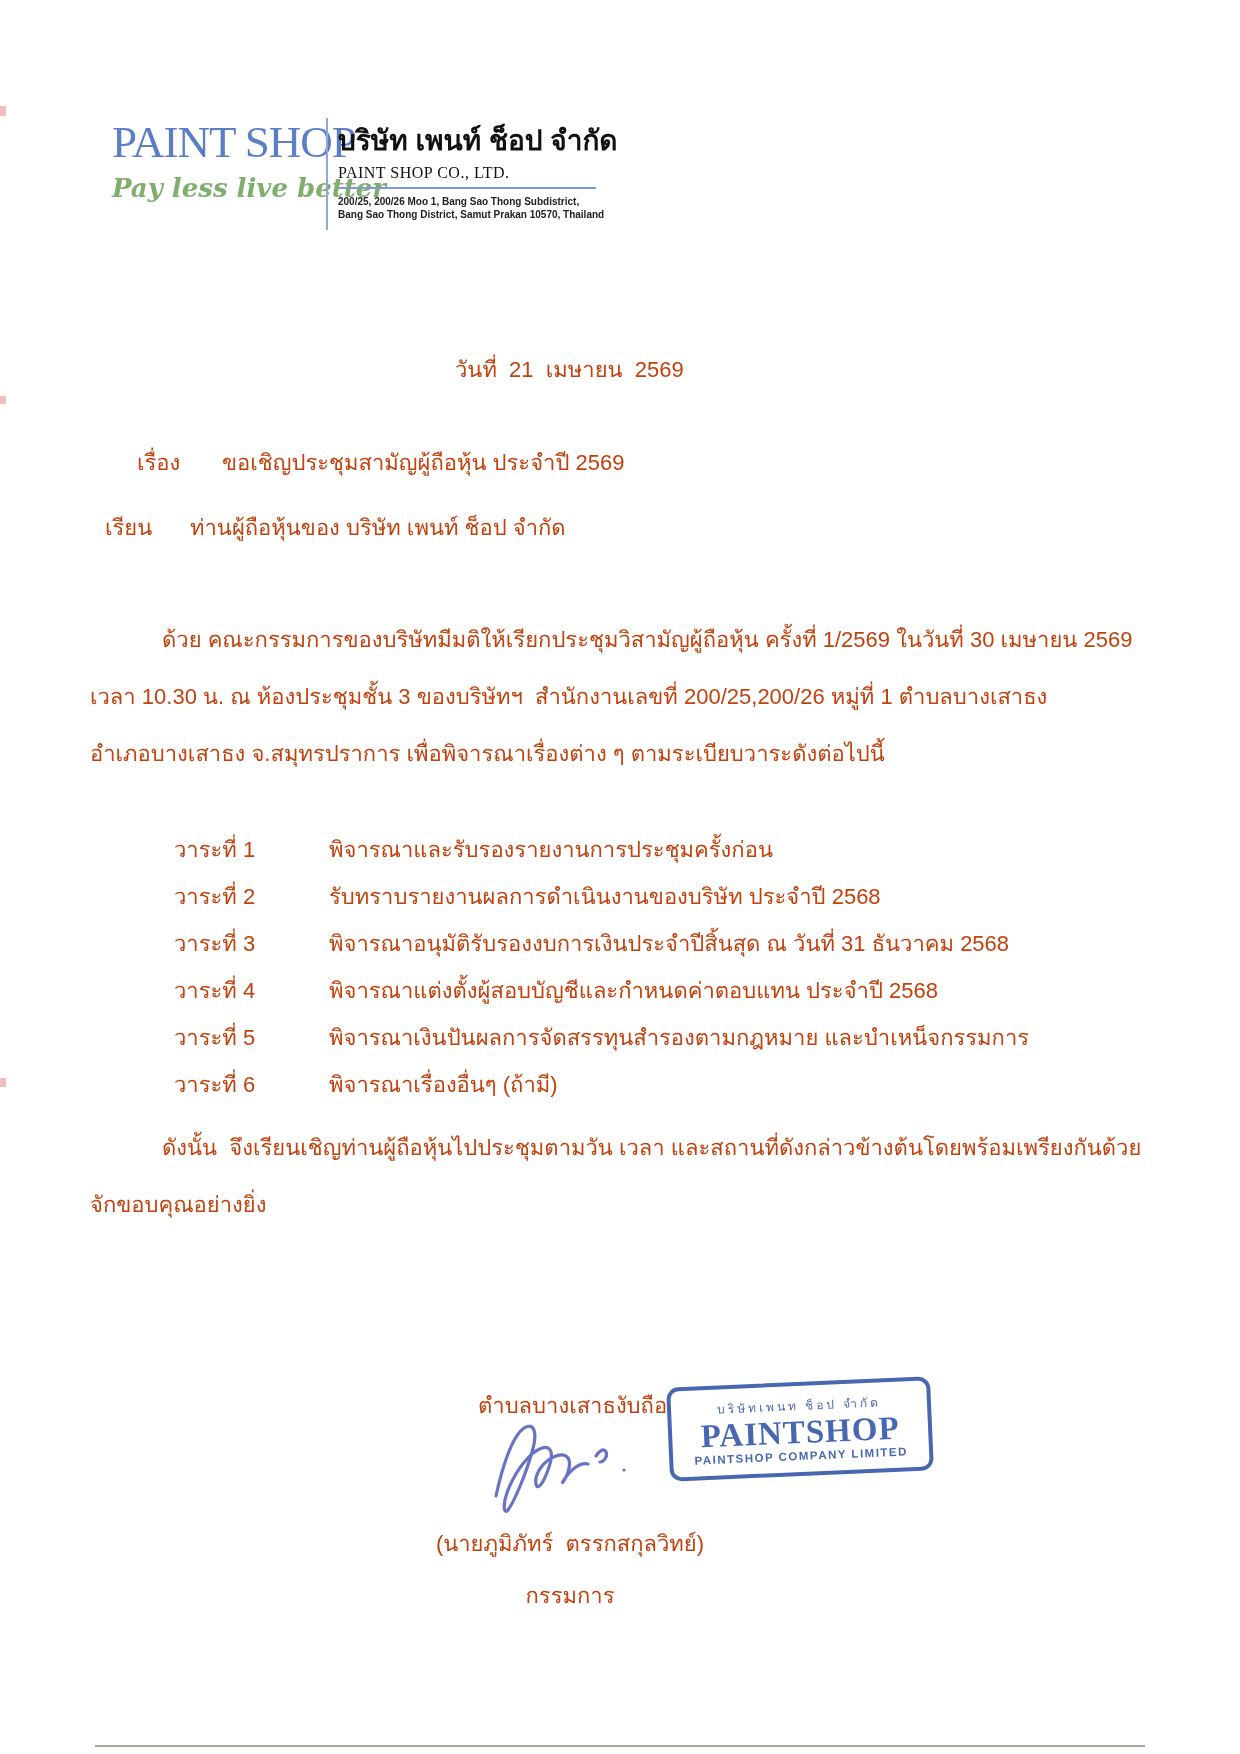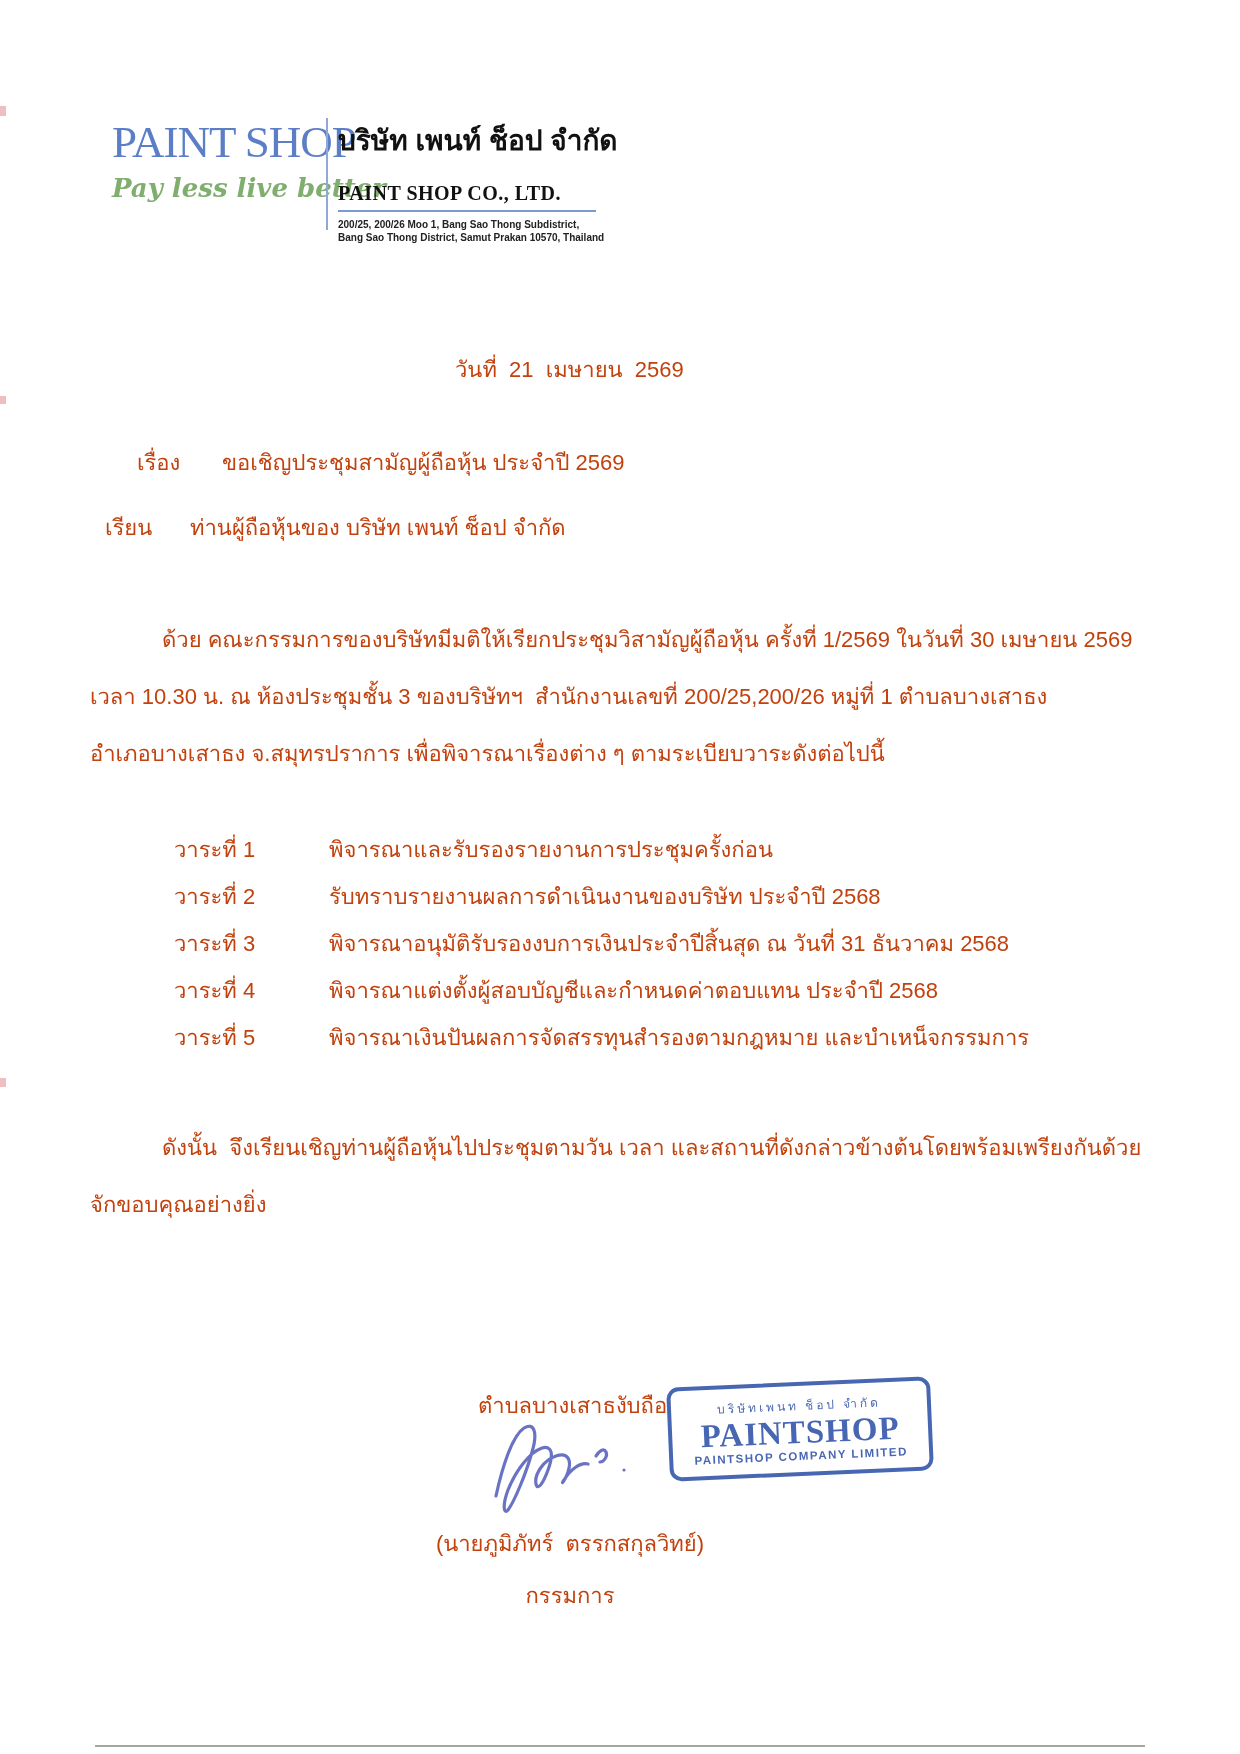--- a/index.html
+++ b/index.html
@@ -26,22 +26,22 @@
   .logo-tagline {
     font-family: "DejaVu Serif", serif;
     font-style: italic; font-weight: 700;
     font-size: 26px; color: #7fae6e; margin-top: 8px; white-space: nowrap;
   }
   .lh-divider { width: 2px; background: #8fa8d8; margin: 2px 10px 0 14px; height: 112px; }
   .company-block { padding-top: 2px; }
   .company-th { font-size: 28px; font-weight: 700; color: #111; white-space: nowrap; }
   .company-en {
     font-family: "Liberation Serif", serif;
-    font-size: 20px; font-weight: 700; letter-spacing: 0.5px; color: #111;
-    margin-top: 20px;
+    font-size: 16px; font-weight: 400; letter-spacing: 0.5px; color: #111;
+    margin-top: 2px;
   }
   .company-rule { height: 2px; width: 258px; background: #7a9ad0; margin: 5px 0 6px 0; }
   .company-address { font-size: 10px; font-weight: 600; color: #222; line-height: 1.3; white-space: nowrap; }
 
   
   .txt { font-size: 22px; color: #c2410c; white-space: pre; }
   .date-line { position: absolute; left: 455px; top: 352px; }
 
   .field-row { position: absolute; left: 105px; display: flex; }
   .field-row .label { width: 85px; flex: 0 0 85px; }
@@ -140,20 +140,24 @@
       <span class="txt">พิจารณาอนุมัติรับรองงบการเงินประจำปีสิ้นสุด ณ วันที่ 31 ธันวาคม 2568</span>
     </div>
     <div class="agenda-row">
       <span class="txt agenda-label">วาระที่ 4</span>
       <span class="txt">พิจารณาแต่งตั้งผู้สอบบัญชีและกำหนดค่าตอบแทน ประจำปี 2568</span>
     </div>
     <div class="agenda-row">
       <span class="txt agenda-label">วาระที่ 5</span>
       <span class="txt">พิจารณาเงินปันผลการจัดสรรทุนสำรองตามกฎหมาย และบำเหน็จกรรมการ</span>
     </div>
+    <div class="agenda-row">
+      <span class="txt agenda-label">วาระที่ 6</span>
+      <span class="txt">พิจารณาเรื่องอื่นๆ (ถ้ามี)</span>
+    </div>
   </div>
 
   <div class="closing-par">
     <div class="txt closing-line indent">ดังนั้น  จึงเรียนเชิญท่านผู้ถือหุ้นไปประชุมตามวัน เวลา และสถานที่ดังกล่าวข้างต้นโดยพร้อมเพรียงกันด้วย</div>
     <div class="txt closing-line">จักขอบคุณอย่างยิ่ง</div>
   </div>
 
   <div class="txt salutation">ตำบลบางเสาธงับถือ</div>
 
   <svg class="signature-svg" width="190" height="105" viewBox="0 0 190 105">

